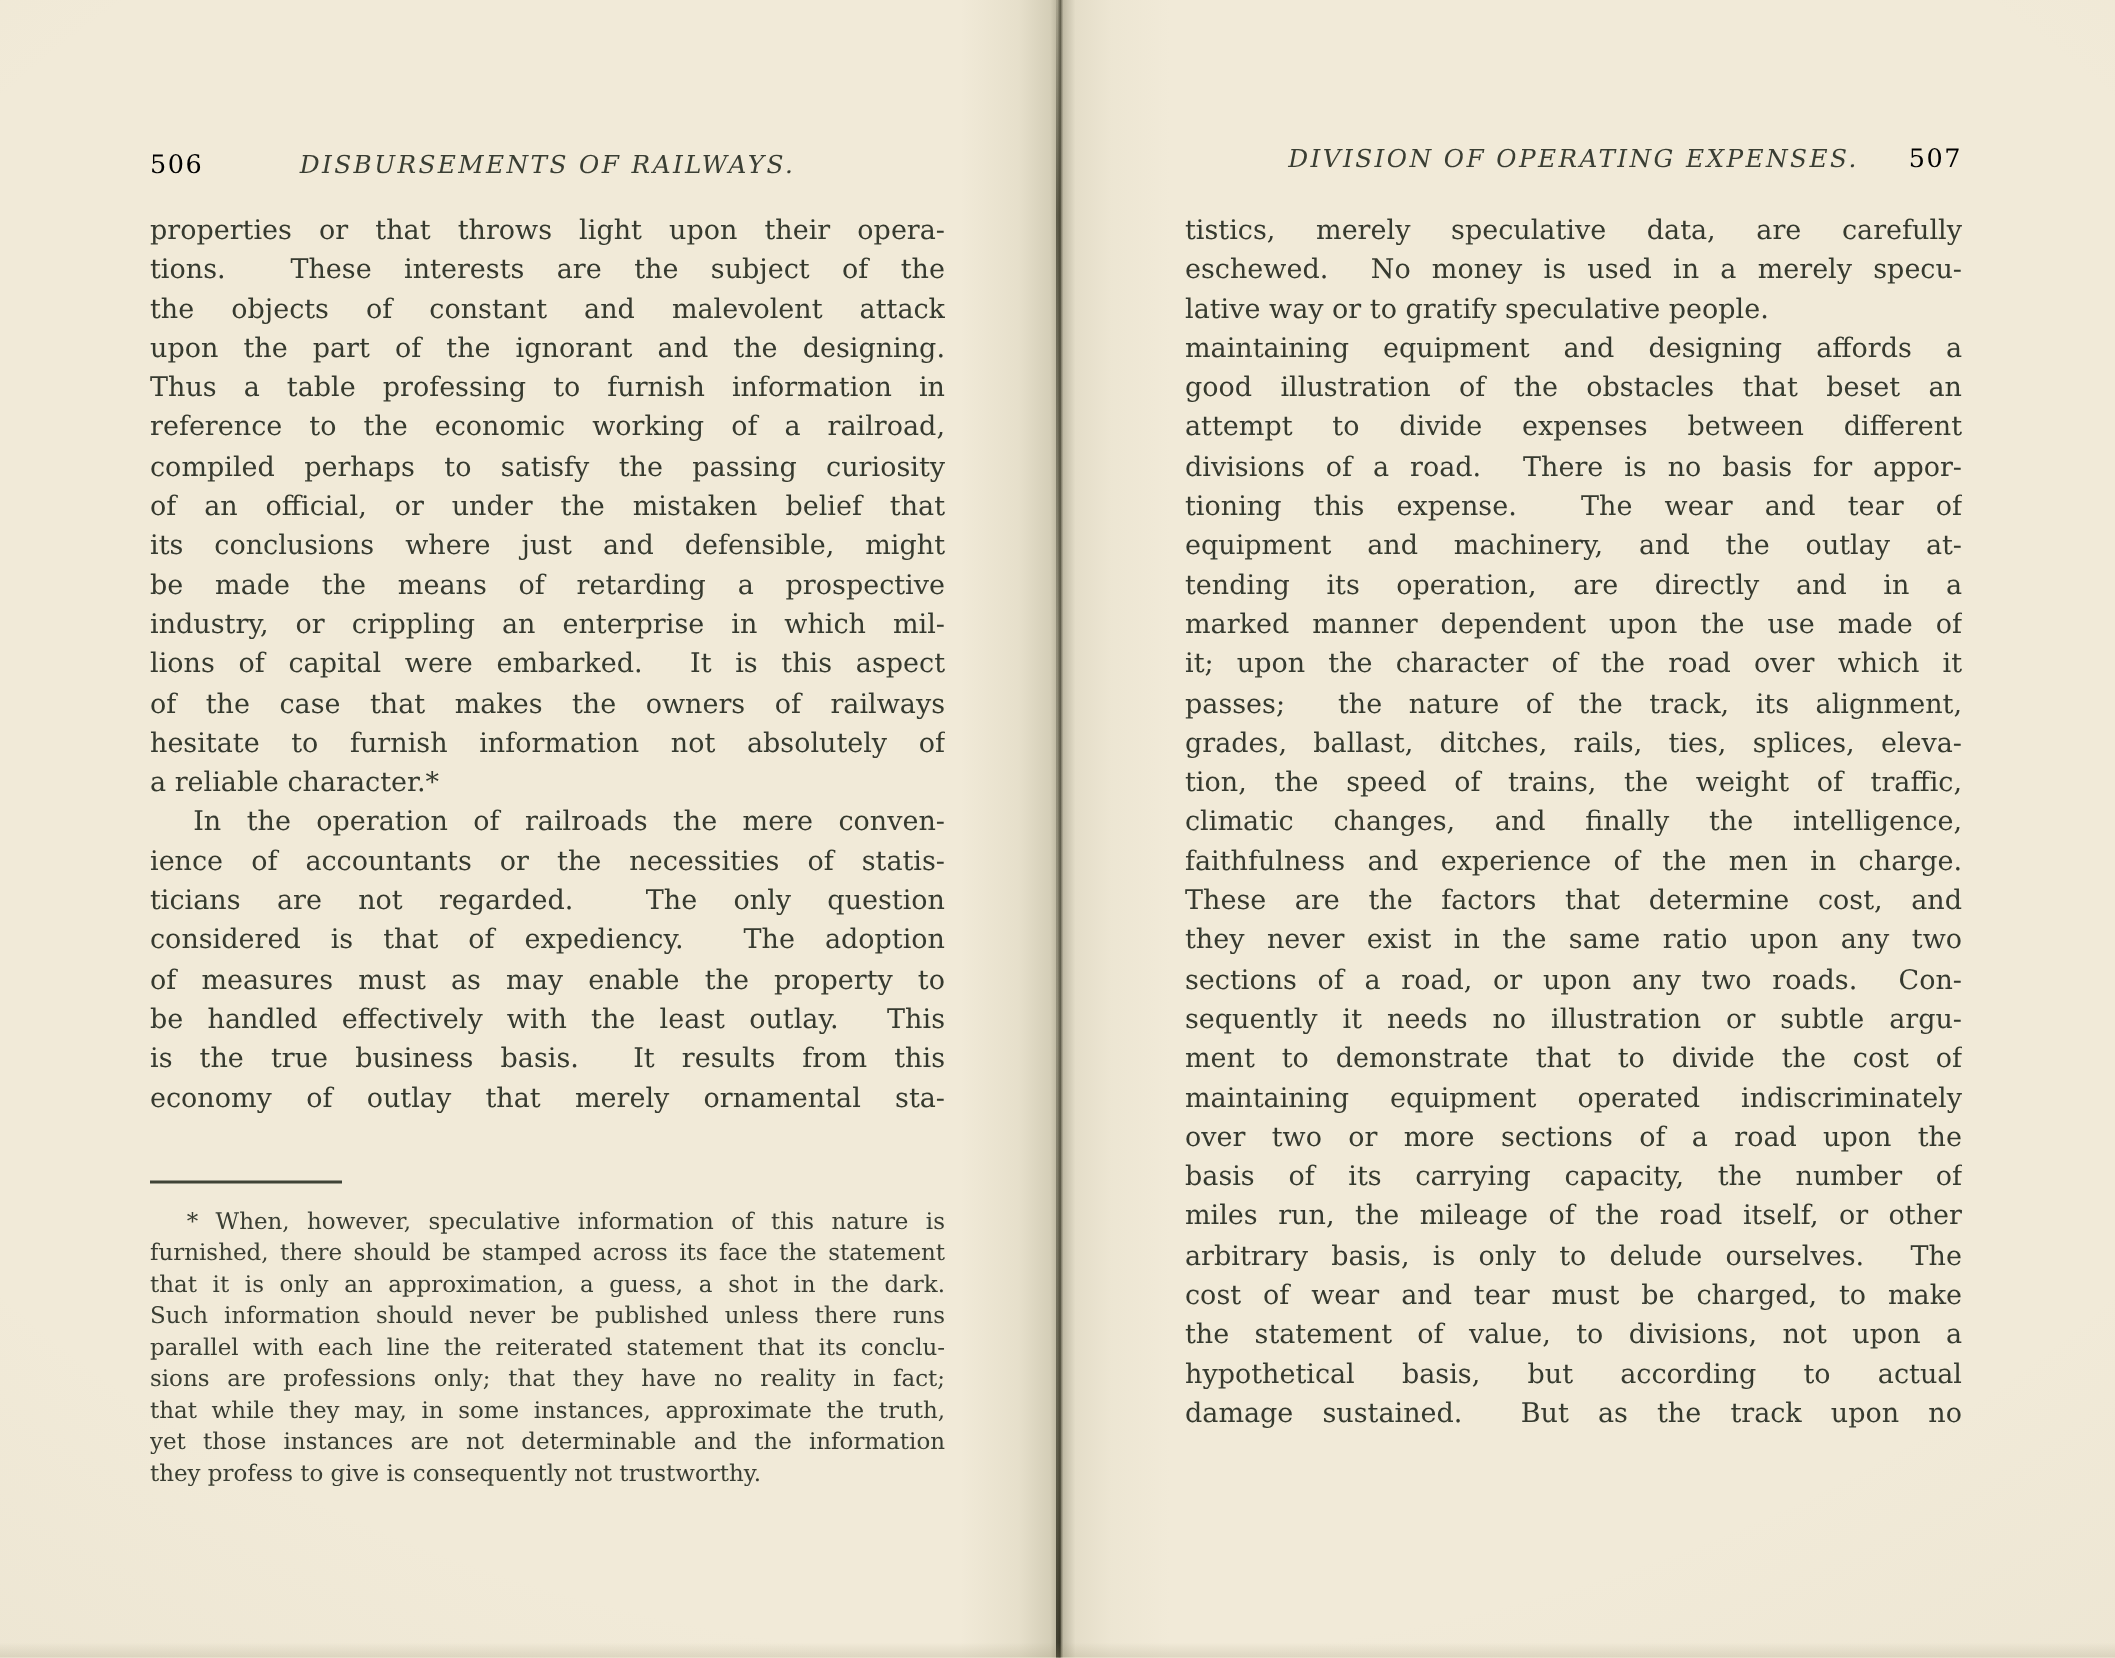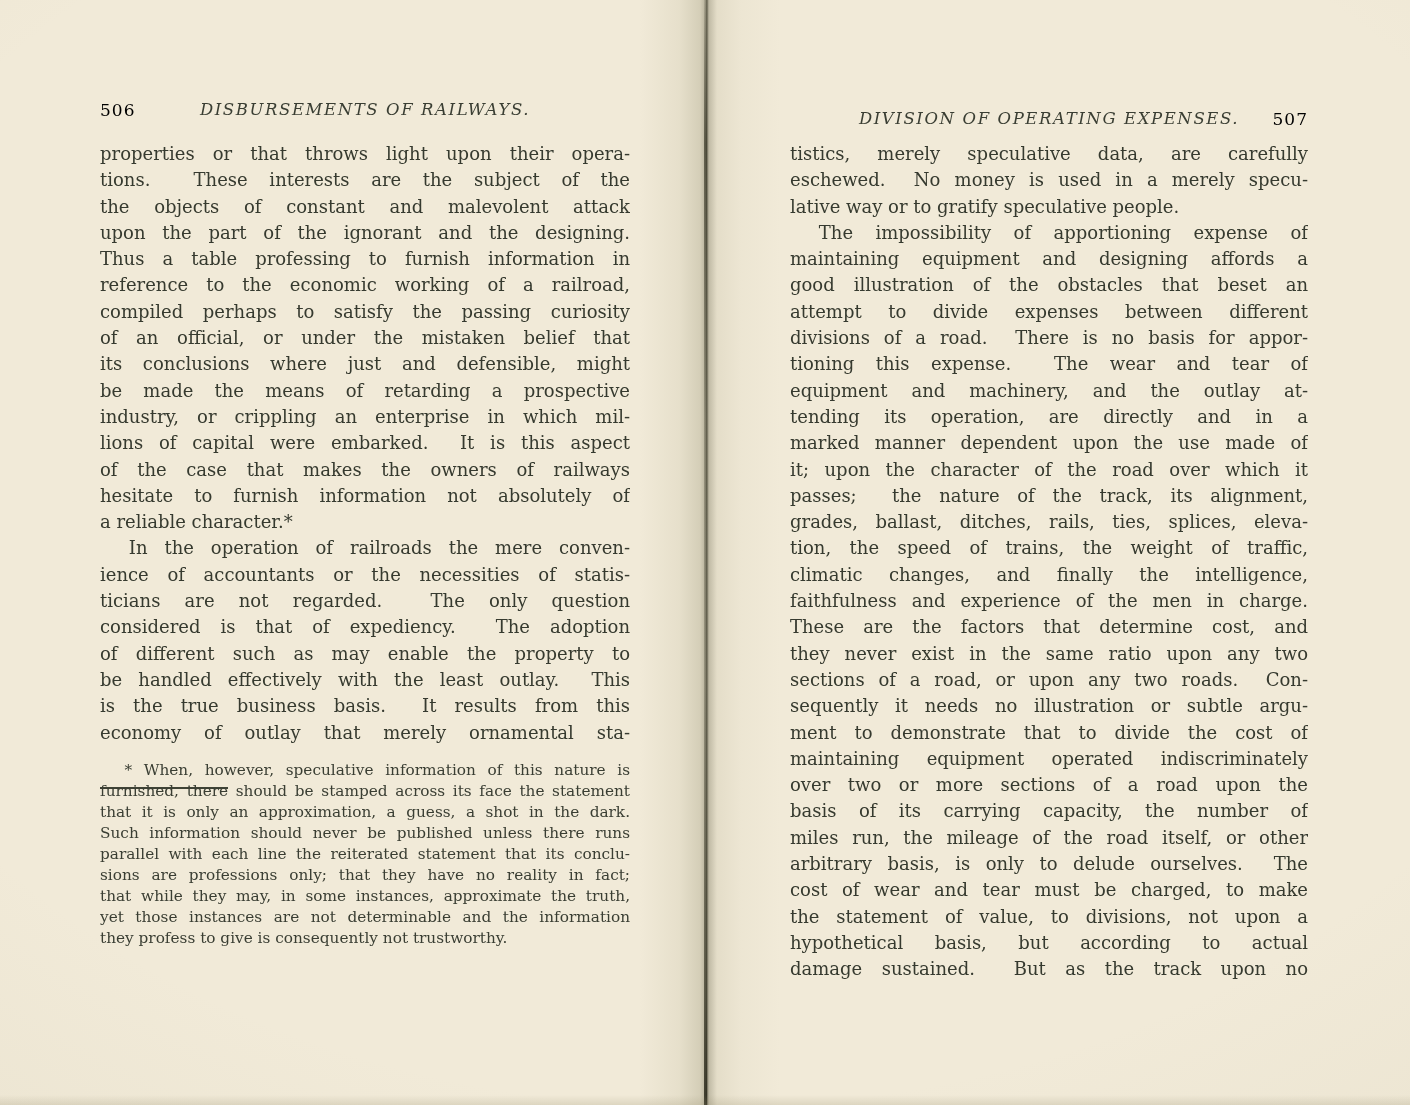--- a/index.html
+++ b/index.html
@@ -104,52 +104,51 @@
     <div class="tline">be made the means of retarding a prospective</div>
     <div class="tline">industry, or crippling an enterprise in which mil-</div>
     <div class="tline">lions of capital were embarked.  It is this aspect</div>
     <div class="tline">of the case that makes the owners of railways</div>
     <div class="tline">hesitate to furnish information not absolutely of</div>
     <div class="tline nj">a reliable character.*</div>
     <div class="tline ind">In the operation of railroads the mere conven-</div>
     <div class="tline">ience of accountants or the necessities of statis-</div>
     <div class="tline">ticians are not regarded.  The only question</div>
     <div class="tline">considered is that of expediency.  The adoption</div>
-    <div class="tline">of different such as may enable the property to</div>
+    <div class="tline">of measures must as may enable the property to</div>
     <div class="tline">be handled effectively with the least outlay.  This</div>
     <div class="tline">is the true business basis.  It results from this</div>
     <div class="tline">economy of outlay that merely ornamental sta-</div>
   </div>
 
 <div class="footnote-rule"></div>
 
-<div class="page-text footnote-text" style="left:100px;top:760px;width:530px;">
+<div class="page-text footnote-text" style="left:100px;top:804px;width:530px;">
     <div class="tline ind">* When, however, speculative information of this nature is</div>
     <div class="tline">furnished, there should be stamped across its face the statement</div>
     <div class="tline">that it is only an approximation, a guess, a shot in the dark.</div>
     <div class="tline">Such information should never be published unless there runs</div>
     <div class="tline">parallel with each line the reiterated statement that its conclu-</div>
     <div class="tline">sions are professions only; that they have no reality in fact;</div>
     <div class="tline">that while they may, in some instances, approximate the truth,</div>
     <div class="tline">yet those instances are not determinable and the information</div>
     <div class="tline nj">they profess to give is consequently not trustworthy.</div>
   </div>
 
-<div class="page-col" style="left:790px;top:109px;width:518px;">
+<div class="page-col" style="left:790px;top:96px;width:518px;">
   <div class="header-row">
     <span class="running-head">DIVISION OF OPERATING EXPENSES.</span>
     <span class="pagenum right">507</span>
   </div>
 </div>
 
 <div class="page-text main-text" style="left:790px;top:141px;width:518px;">
     <div class="tline">tistics, merely speculative data, are carefully</div>
     <div class="tline">eschewed.  No money is used in a merely specu-</div>
     <div class="tline nj">lative way or to gratify speculative people.</div>
-    <div class="tline ind">The impossibility of apportioning expense of</div>
     <div class="tline">maintaining equipment and designing affords a</div>
     <div class="tline">good illustration of the obstacles that beset an</div>
     <div class="tline">attempt to divide expenses between different</div>
     <div class="tline">divisions of a road.  There is no basis for appor-</div>
     <div class="tline">tioning this expense.  The wear and tear of</div>
     <div class="tline">equipment and machinery, and the outlay at-</div>
     <div class="tline">tending its operation, are directly and in a</div>
     <div class="tline">marked manner dependent upon the use made of</div>
     <div class="tline">it; upon the character of the road over which it</div>
     <div class="tline">passes;  the nature of the track, its alignment,</div>

